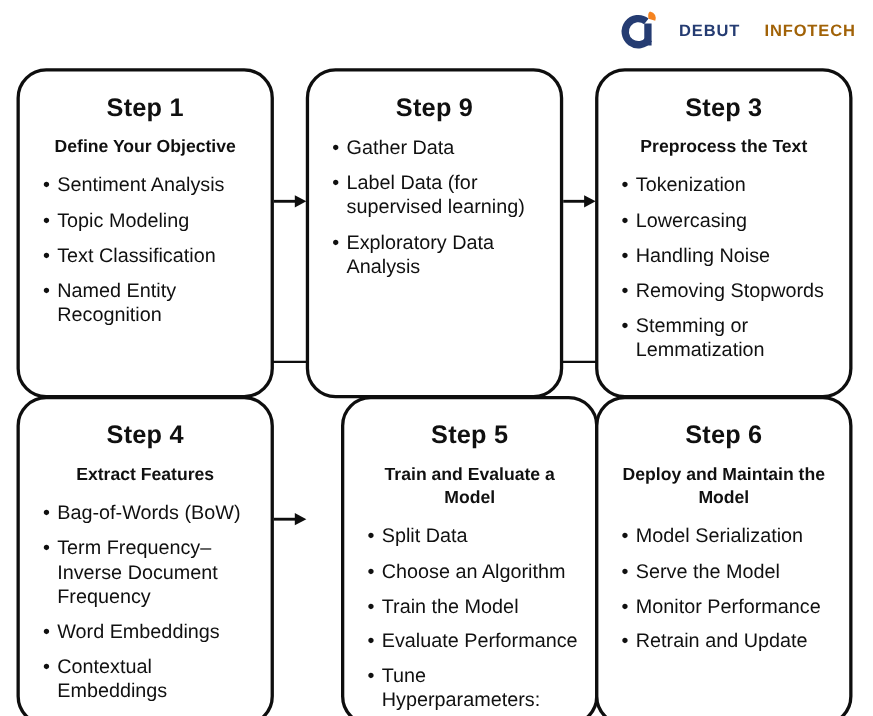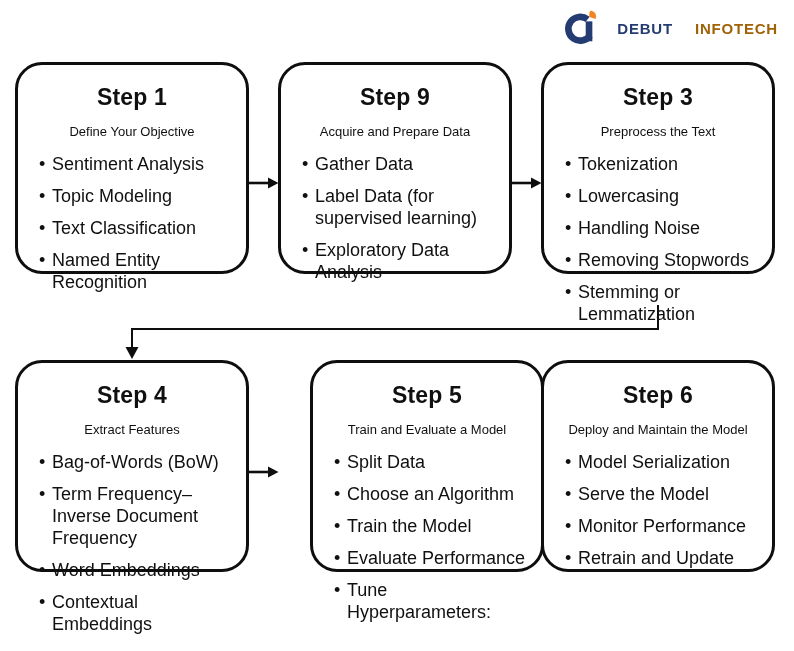--- a/index.html
+++ b/index.html
@@ -37,21 +37,21 @@
   .connectors {
     position: absolute;
     inset: 0;
     pointer-events: none;
   }
 
   
   .step-card {
     position: absolute;
     width: 234px;
-    height: 212px;
+    height: 300px;
     background: #ffffff;
     border: 3px solid #0e0e0e;
     border-radius: 27px;
     padding: 15px 12px 0 12px;
     text-align: center;
   }
   .pos-1 { left: 15px;  top: 62px;  }
   .pos-2 { left: 278px; top: 62px;  }
   .pos-3 { left: 541px; top: 62px;  }
   .pos-4 { left: 15px;  top: 360px; }
@@ -59,22 +59,22 @@
   .pos-6 { left: 541px; top: 360px; }
 
   .step-title {
     margin: 4px 0 13px 0;
     font-size: 23px;
     font-weight: bold;
     letter-spacing: 0.2px;
   }
   .step-subtitle {
     margin: 0 0 13px 0;
-    font-size: 13px;
-    font-weight: normal;
+    font-size: 16px;
+    font-weight: bold;
     line-height: 1.3;
   }
   .step-items {
     list-style: none;
     margin: 0;
     padding: 0 0 0 9px;
     text-align: left;
   }
   .step-items li {
     position: relative;
@@ -139,21 +139,20 @@
     <ul class="step-items">
       <li>Sentiment Analysis</li>
       <li>Topic Modeling</li>
       <li>Text Classification</li>
       <li>Named Entity Recognition</li>
     </ul>
   </section>
 
   <section class="step-card pos-2">
     <h2 class="step-title">Step 9</h2>
-    <h3 class="step-subtitle">Acquire and Prepare Data</h3>
     <ul class="step-items">
       <li>Gather Data</li>
       <li>Label Data (for supervised learning)</li>
       <li>Exploratory Data Analysis</li>
     </ul>
   </section>
 
   <section class="step-card pos-3">
     <h2 class="step-title">Step 3</h2>
     <h3 class="step-subtitle">Preprocess the Text</h3>

